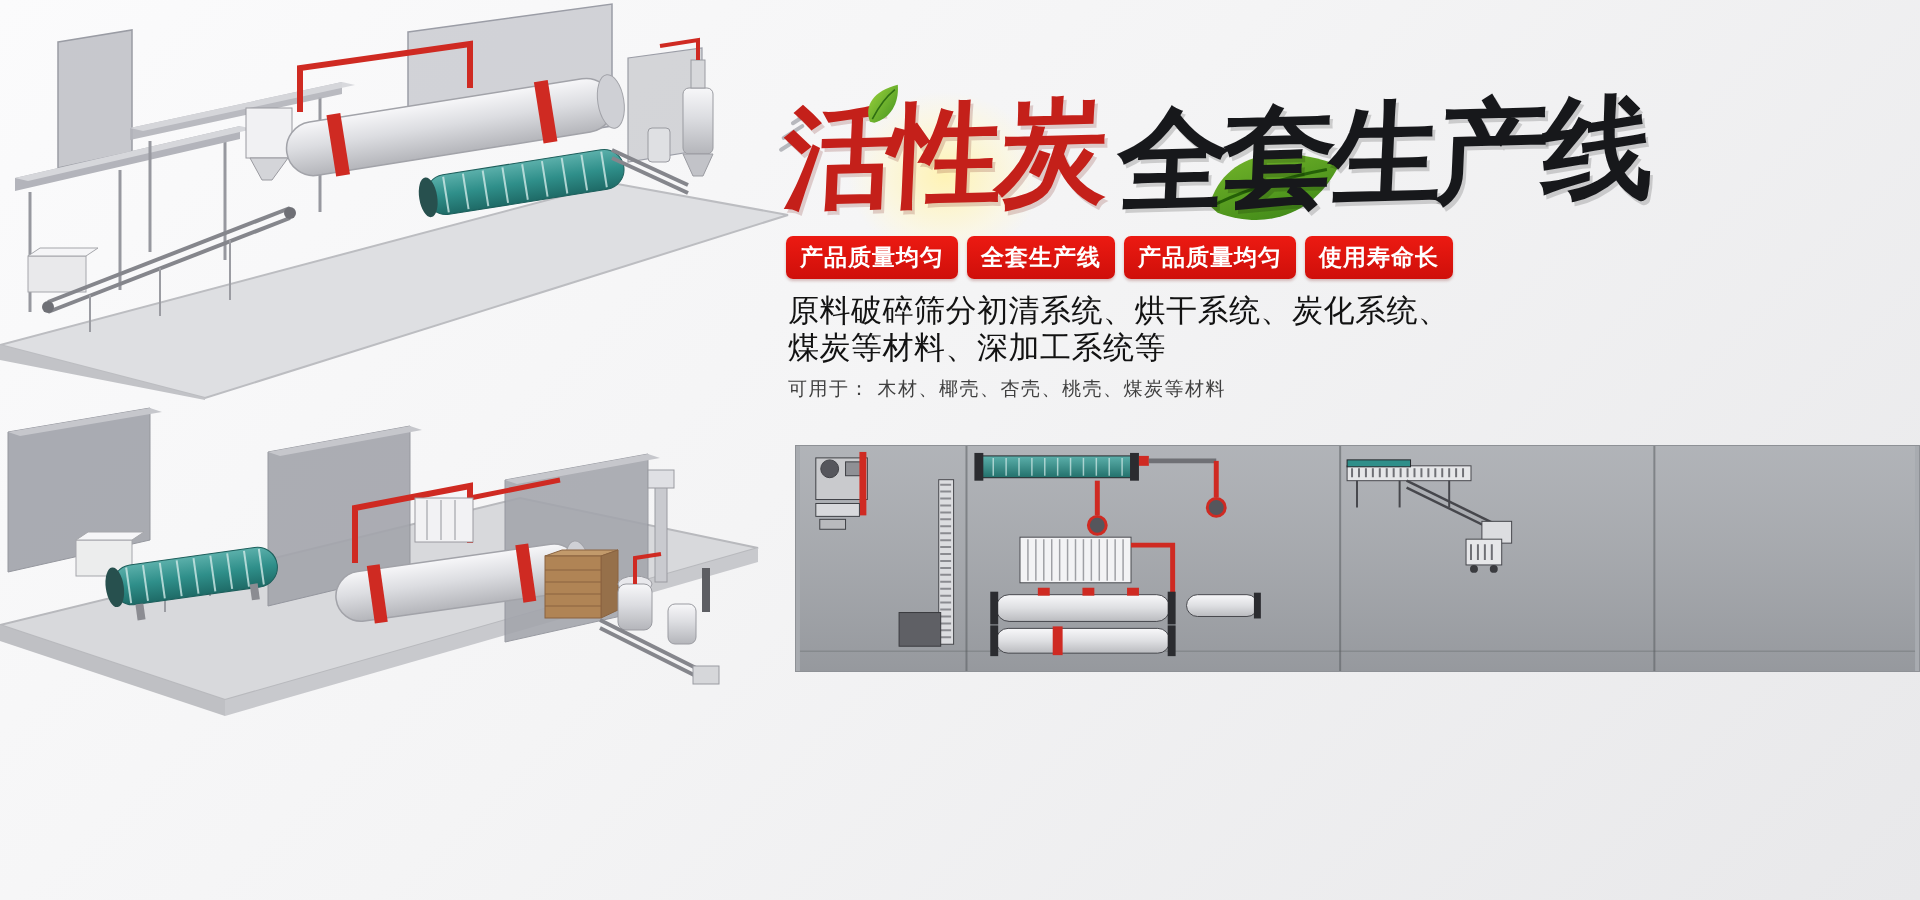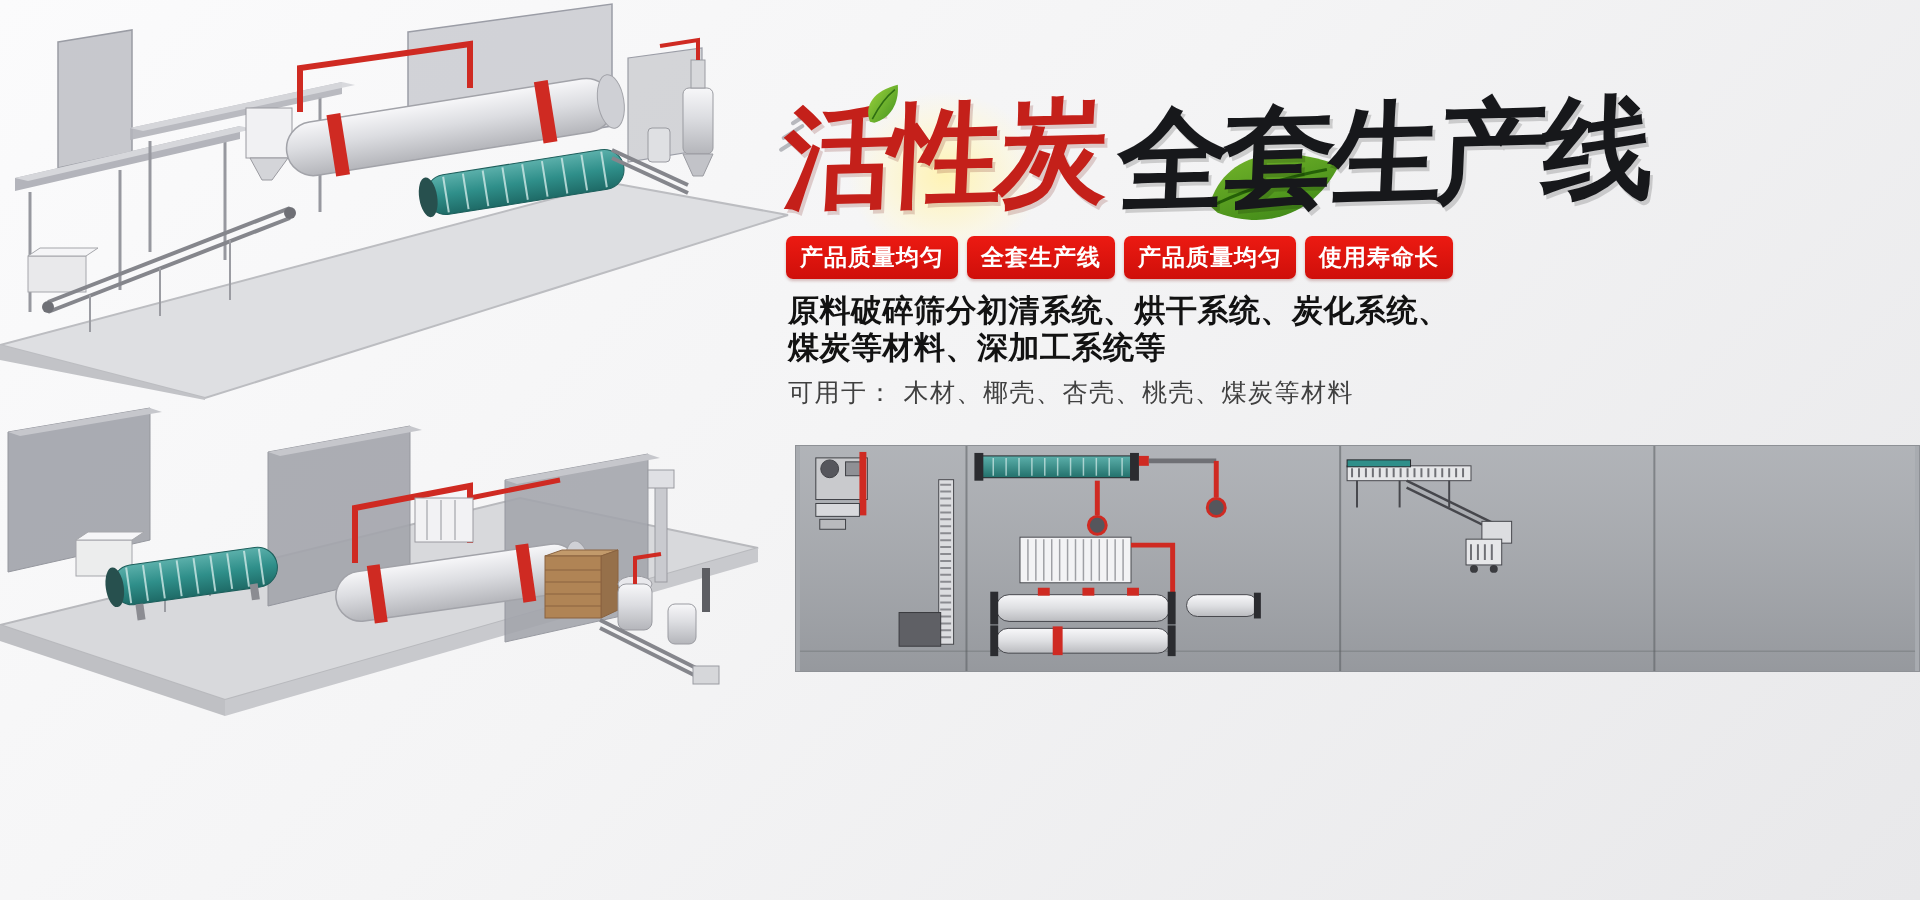--- a/index.html
+++ b/index.html
@@ -33,22 +33,22 @@
 
   
   .badges { position:absolute; left:8px; top:236px; display:flex; gap:9px; }
   .badge { display:inline-block; height:43px; line-height:43px; padding:0 14px;
     border-radius:7px; font-size:23px; font-weight:700; color:#fff;
     background:linear-gradient(#ec1a12,#cf0f0a); letter-spacing:1px;
     box-shadow:0 2px 3px rgba(120,10,8,.25); }
 
   
   .desc { position:absolute; left:10px; top:292px; }
-  .desc .b { font-size:31px; font-weight:700; color:#121212; line-height:37px; letter-spacing:.5px; }
-  .desc .l { font-size:25px; font-weight:400; color:#404040; margin-top:10px; letter-spacing:1.5px; }
+  .desc .b { font-size:31px; font-weight:400; color:#121212; line-height:37px; letter-spacing:.5px; }
+  .desc .l { font-size:19px; font-weight:400; color:#404040; margin-top:10px; letter-spacing:1.5px; }
 
   
   .schematic { position:absolute; left:17px; top:445px; width:1125px; height:227px;
     background:#a8abb0; border:1px solid #8e9196; overflow:hidden; }
   .schematic svg { display:block; width:100%; height:100%; }
 </style>
 </head>
 <body>
 
 <div class="banner">

